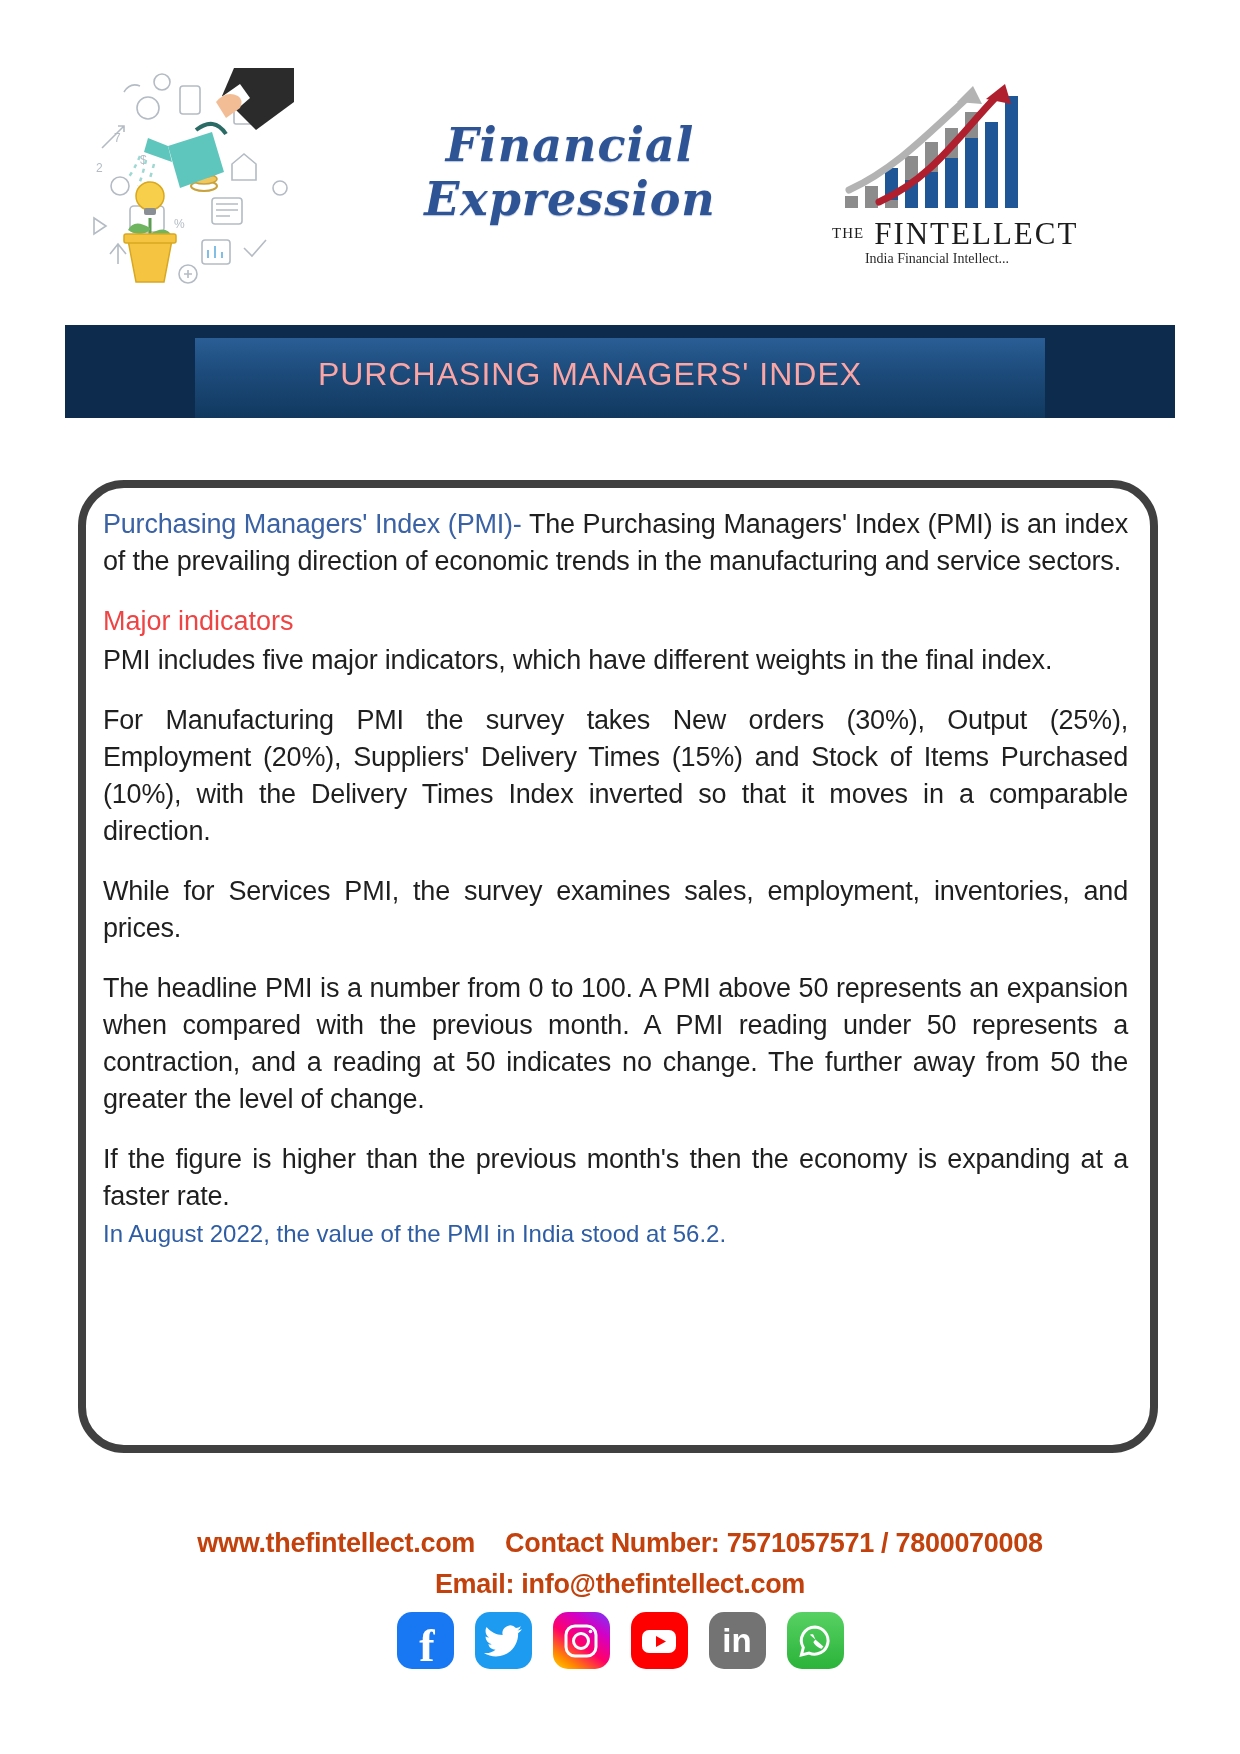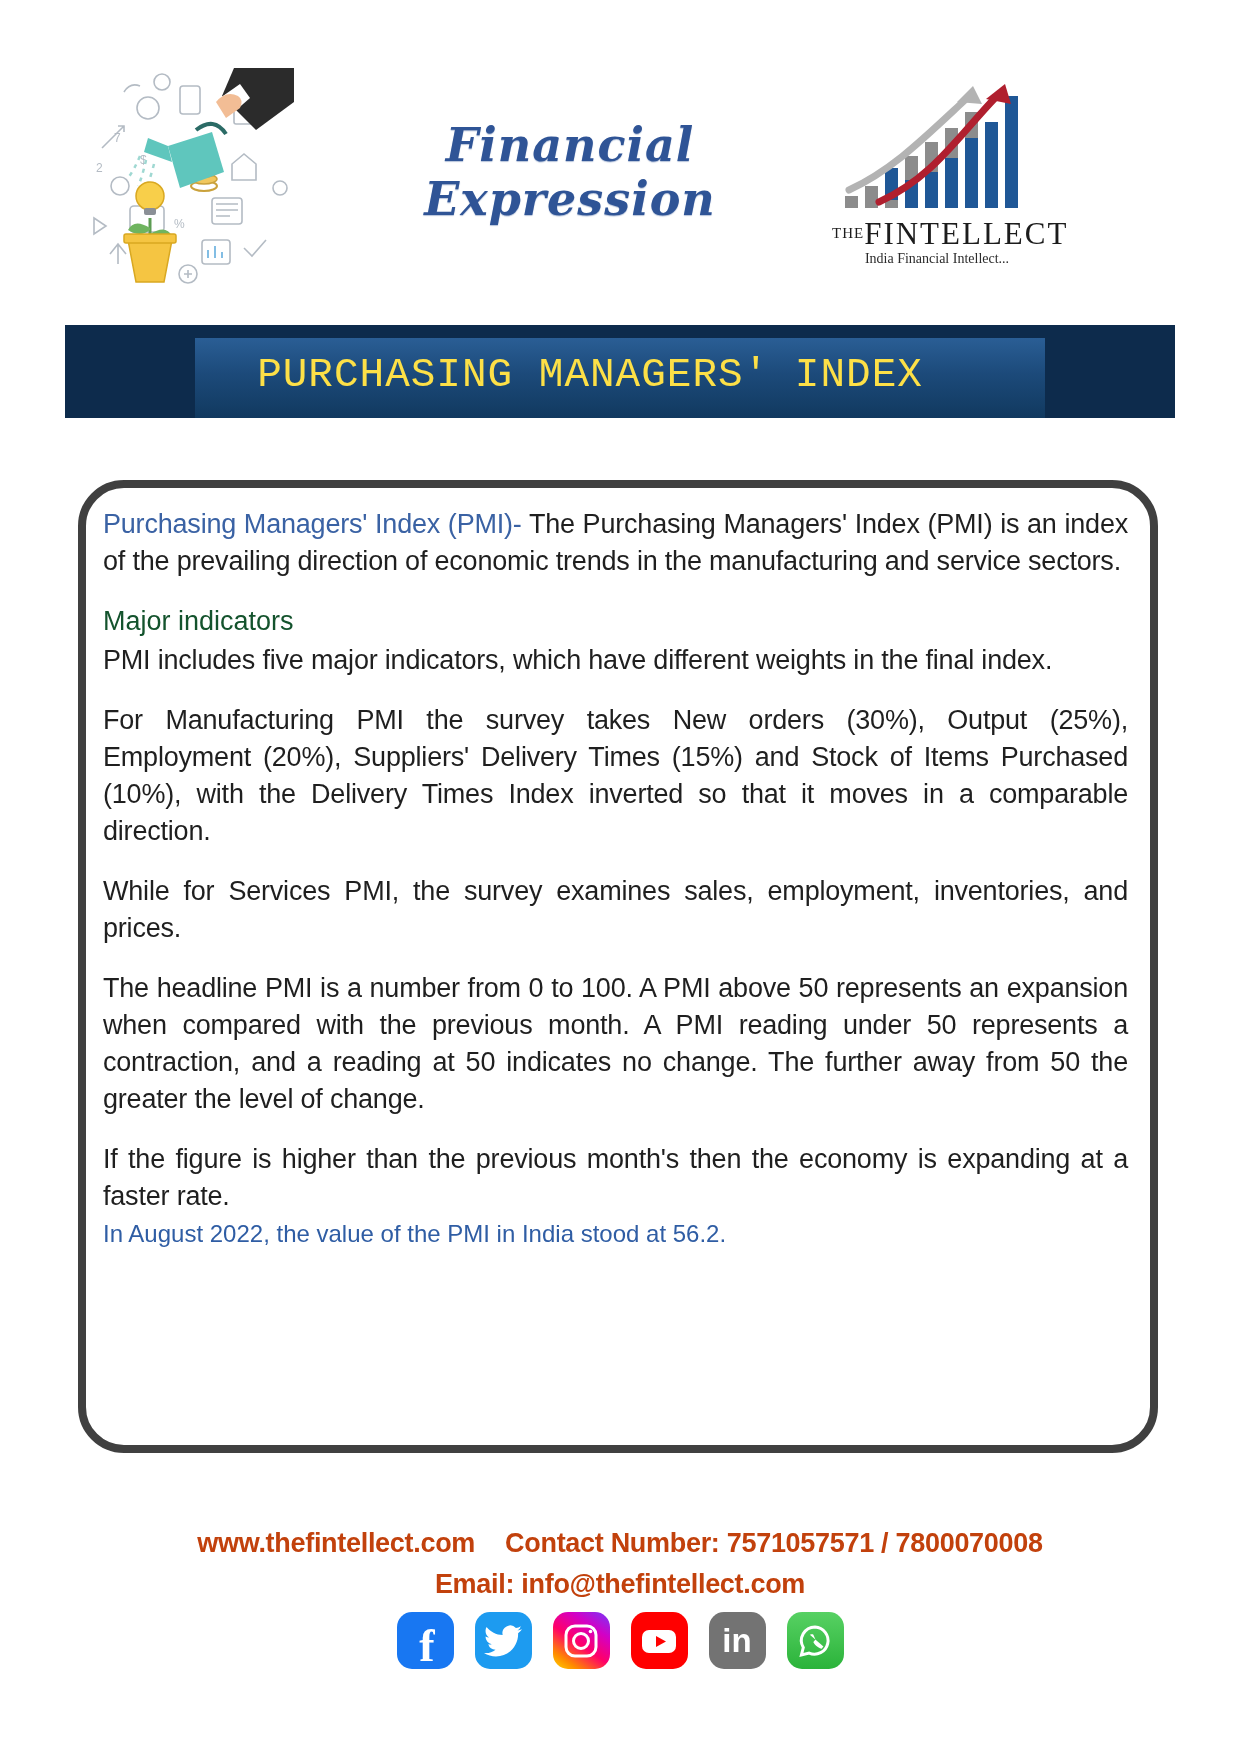--- a/index.html
+++ b/index.html
@@ -8,39 +8,39 @@
 
   
   .doodle-logo{position:absolute;left:84px;top:68px;width:210px;height:220px;}
   .brand-script{position:absolute;left:330px;top:118px;width:480px;text-align:center;
         font-family:"DejaVu Serif",serif;font-style:italic;font-weight:bold;
         font-size:46px;color:#2f5496;letter-spacing:1px;text-shadow:0 1px 1px rgba(47,84,150,.35);}
   .fintellect{position:absolute;left:832px;top:78px;width:210px;text-align:center;}
   .fintellect svg{display:block;margin:0 auto;}
   .fintellect-wordmark{font-family:"Liberation Serif",serif;color:#1c1c1c;line-height:1;white-space:nowrap;}
   .fintellect-wordmark .the{font-size:15px;letter-spacing:1px;vertical-align:6px;}
-  .fintellect-wordmark .name{font-size:31px;letter-spacing:2px;}
+  .fintellect-wordmark .name{font-size:31px;letter-spacing:2px;margin-left:10px;}
   .fintellect-tagline{font-family:"Liberation Serif",serif;font-size:14px;color:#2b2b2b;margin-top:2px;}
 
   
   .banner{position:absolute;left:65px;top:325px;width:1110px;height:93px;background:#0d2b4c;}
   .banner-inner{position:absolute;left:130px;right:130px;top:13px;bottom:0;
         background:linear-gradient(180deg,#2a5e95 0%,#1c4a7a 45%,#11395f 100%);}
   .banner-title{position:absolute;left:0;right:60px;top:50%;transform:translateY(-44%);
-        text-align:center;color:#fde047;font-size:41px;letter-spacing:1px;font-weight:400;font-family:Liberation Mono, monospace;}
+        text-align:center;color:#fca5a5;font-size:32px;letter-spacing:1px;font-weight:400;}
 
   
   .content-box{position:absolute;left:78px;top:480px;width:1080px;height:973px;
         box-sizing:border-box;border:8px solid #404040;border-radius:46px;
         padding:18px 22px 0 17px;background:#ffffff;}
   .content-box p{margin:0 0 23px 0;font-size:27px;line-height:37px;color:#1f1f1f;
         text-align:justify;letter-spacing:-0.2px;}
   .content-box p.tight{margin-bottom:0;}
   .lead{color:#3a62a4;}
-  .subhead{color:#14532d;font-size:27px;line-height:37px;margin:0 0 2px 0;text-align:left;}
+  .subhead{color:#ef4444;font-size:27px;line-height:37px;margin:0 0 2px 0;text-align:left;}
   .highlight-line{color:#2f5da4;font-size:24px;line-height:37px;margin:0;text-align:left;}
 
   
   .footer{position:absolute;left:0;top:1528px;width:100%;text-align:center;color:#c2410c;}
   .footer-line1{font-size:27px;font-weight:700;letter-spacing:-0.3px;}
   .footer-line1 .gap{display:inline-block;width:30px;}
   .footer-line2{font-size:27px;font-weight:700;margin-top:10px;letter-spacing:-0.3px;}
 
   
   .social-row{position:absolute;left:0;top:1612px;width:100%;display:flex;

